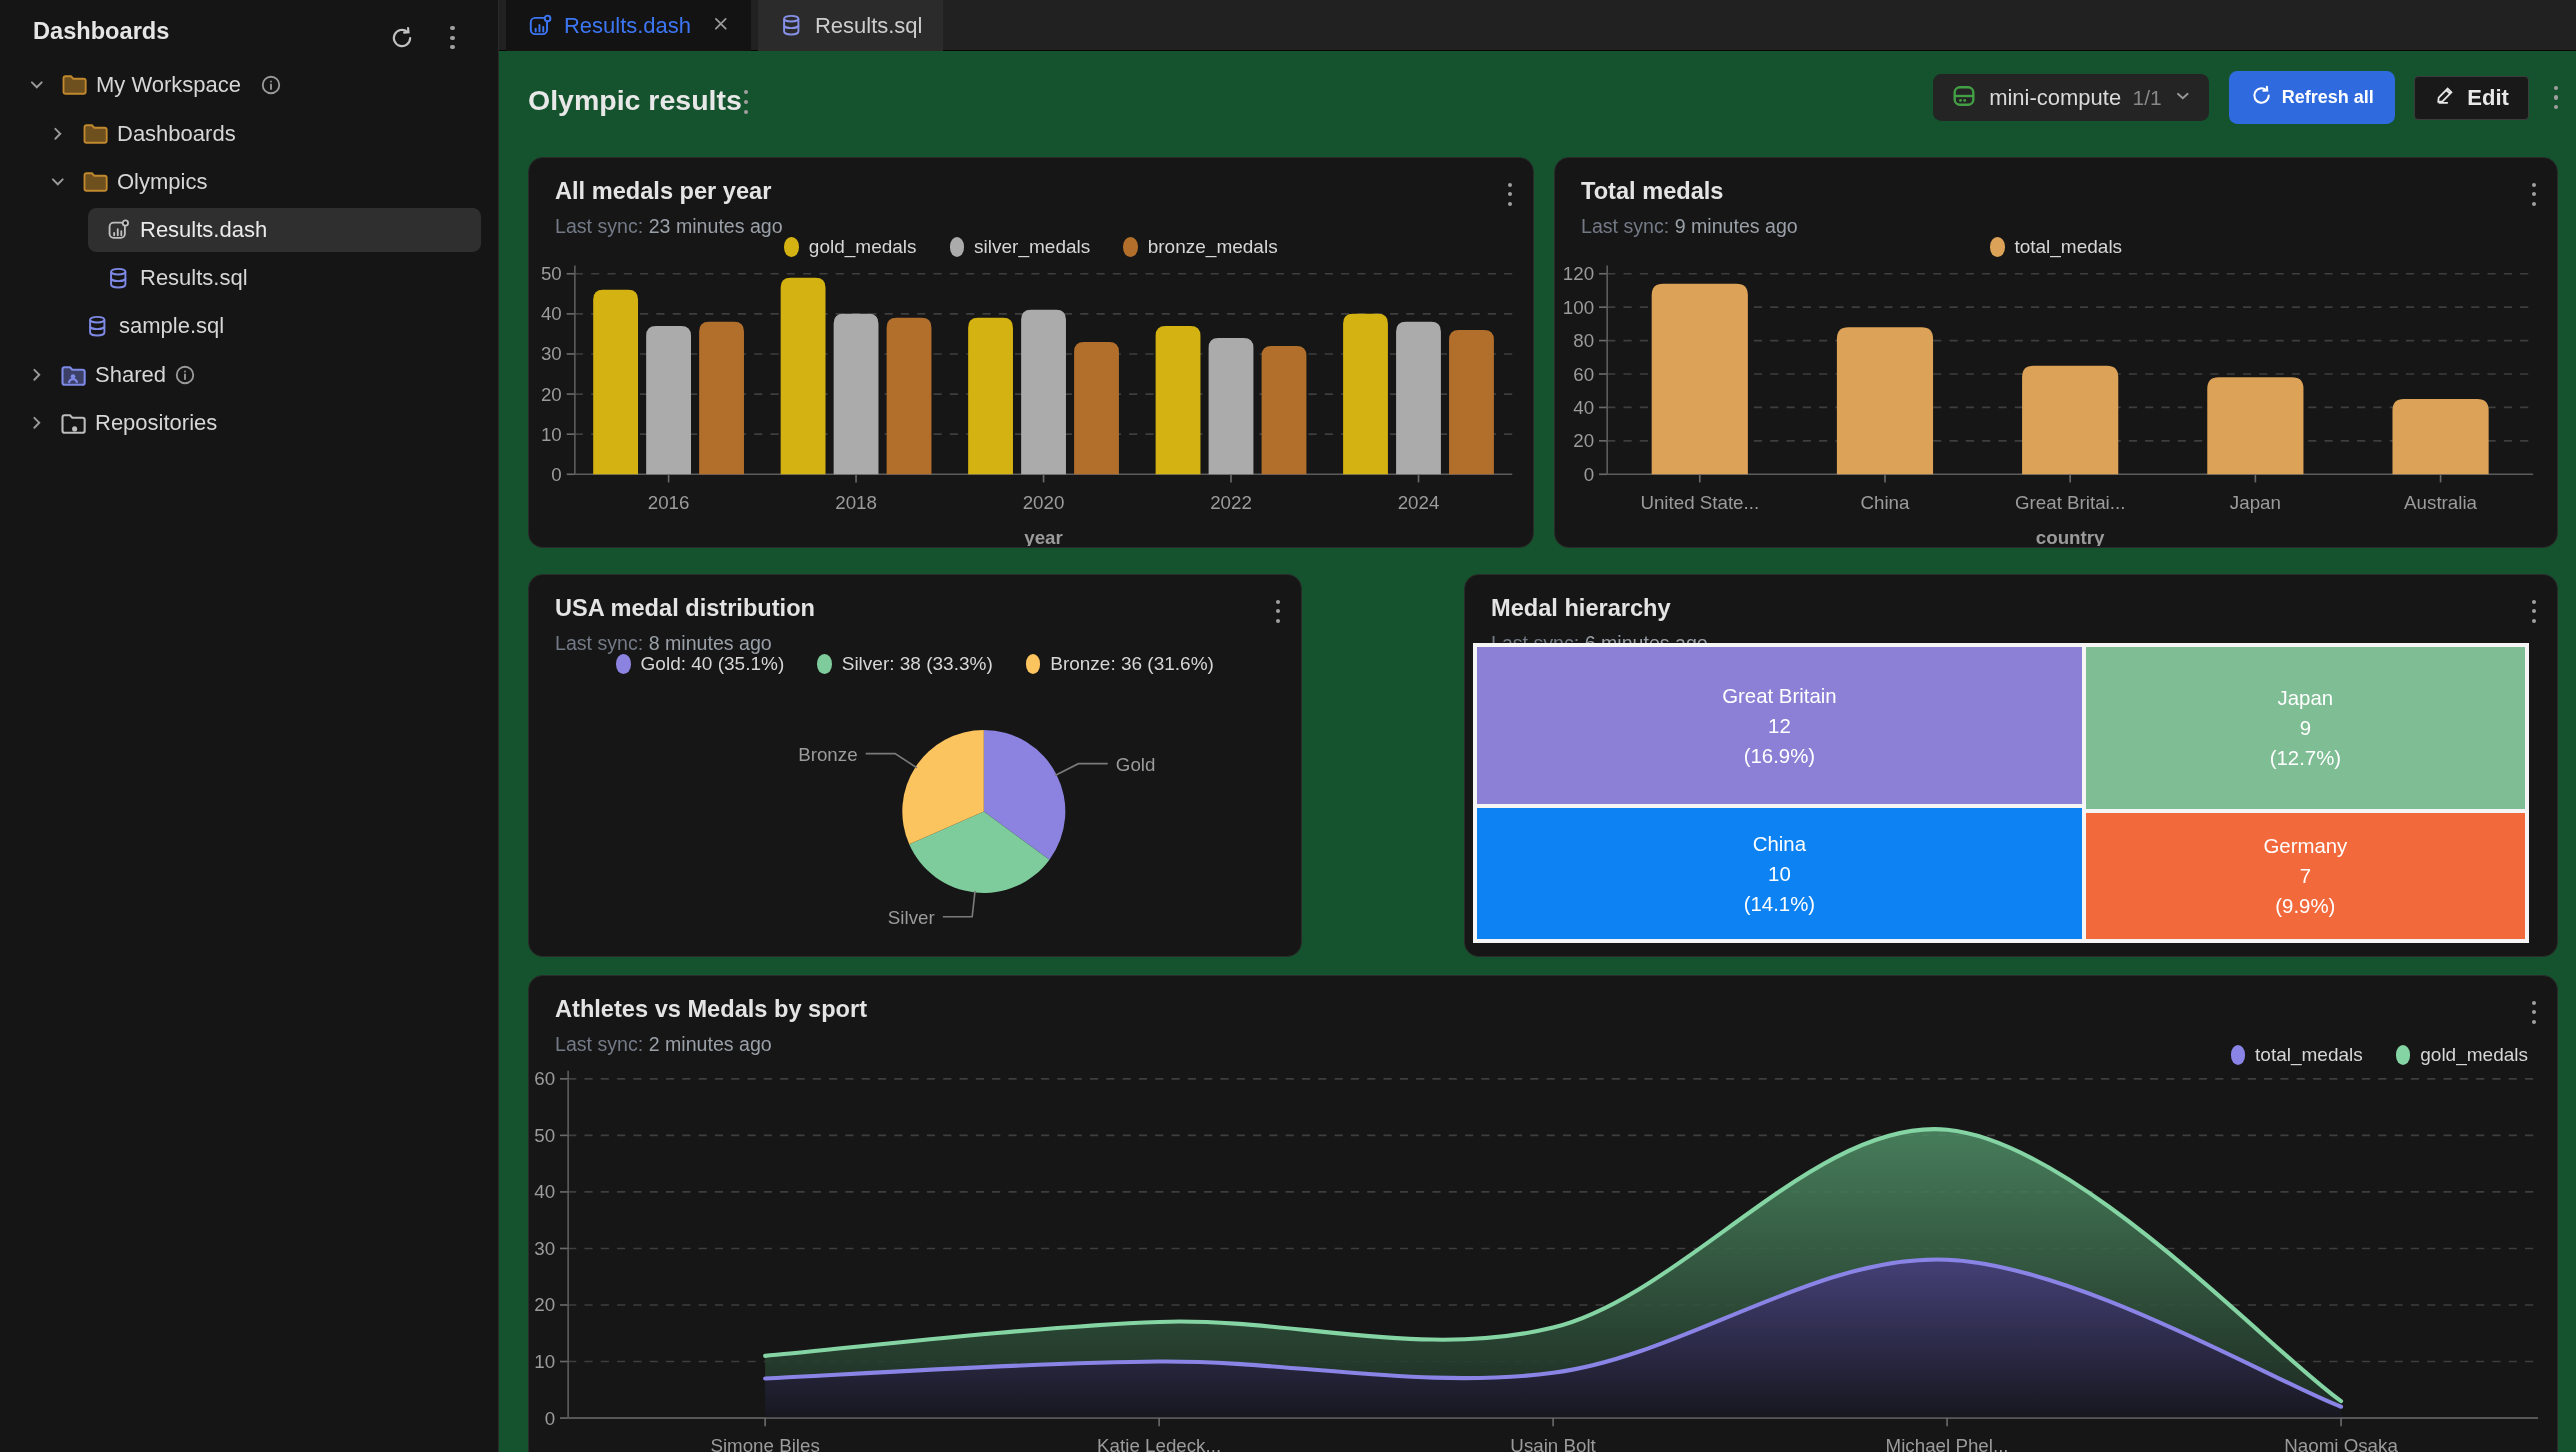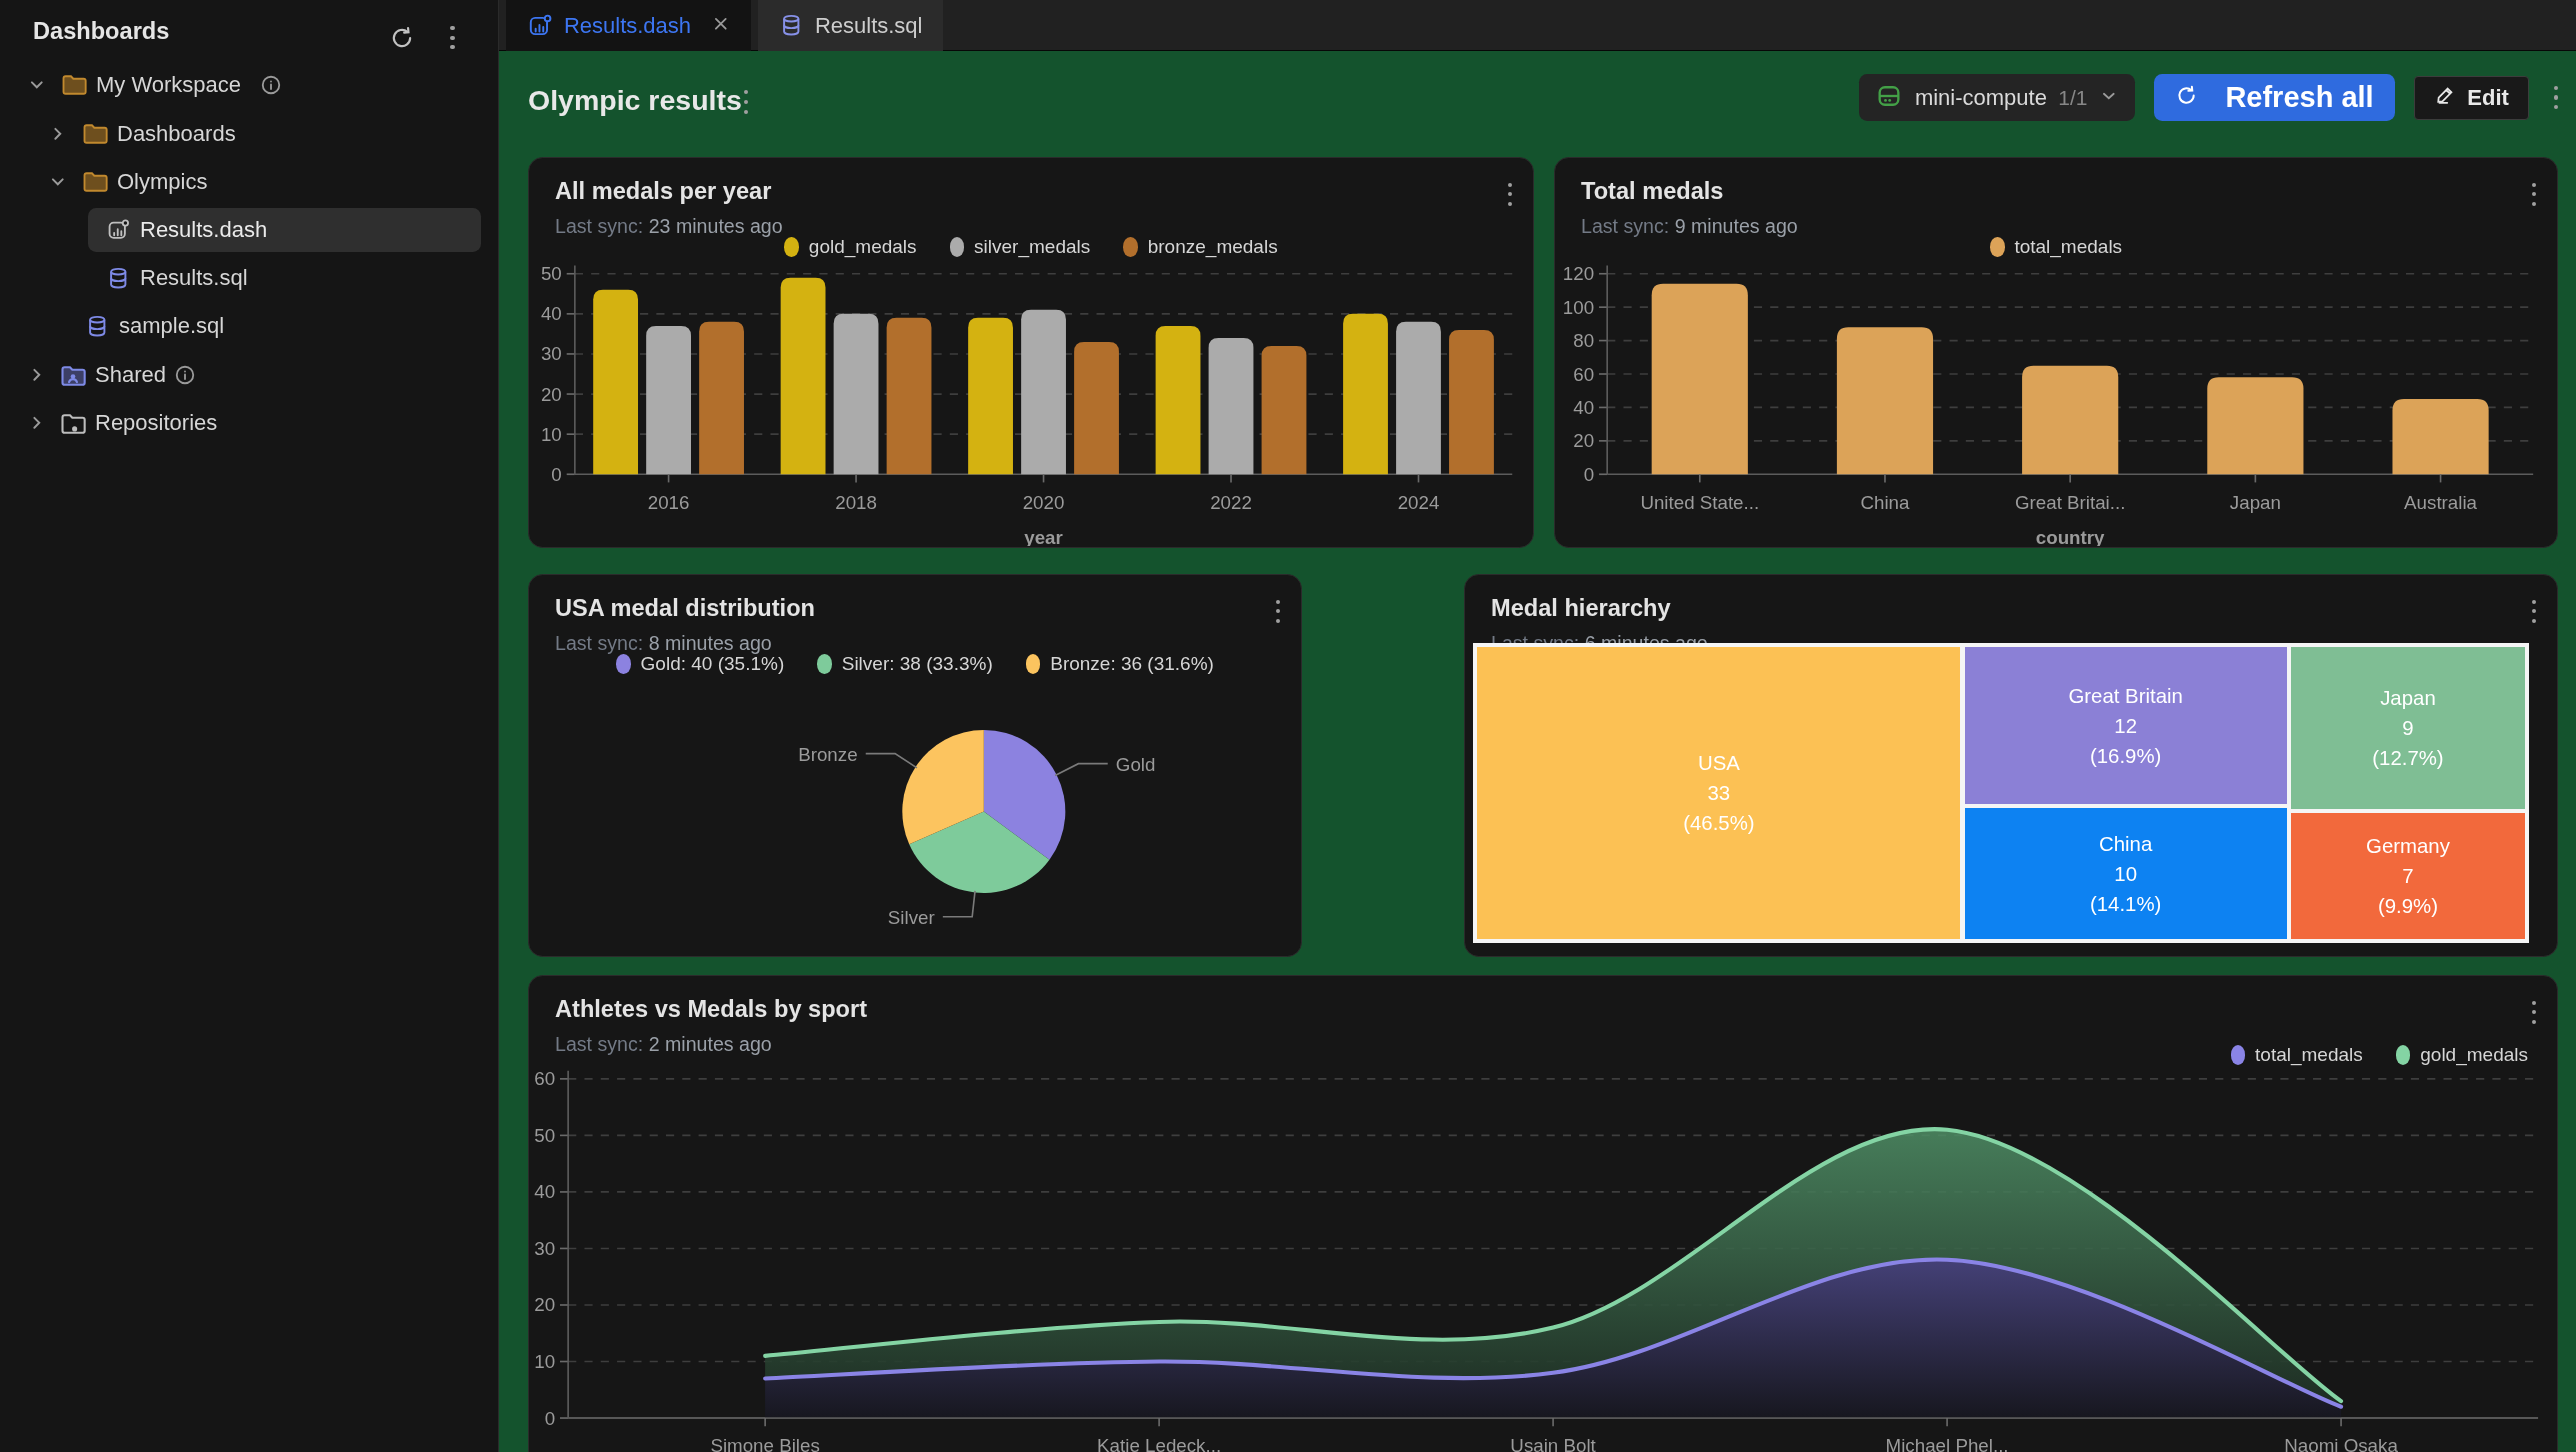--- a/index.html
+++ b/index.html
@@ -21,21 +21,21 @@
   .tab.inactive{background:#2b2b2b;color:#cdcdcd;}
   .tab .tlbl{font-size:22px;}
   
   #main{position:absolute;left:499px;top:51px;right:0;bottom:0;background:#14532d;}
   #page-title{position:absolute;left:29px;top:33px;font-size:28.5px;font-weight:700;color:#e8e8e8;}
   #title-kebab{position:absolute;left:245px;top:39px;}
   #hdr-controls{position:absolute;right:18px;top:23px;display:flex;align-items:center;gap:19.6px;height:47px;}
   .pill{display:flex;align-items:center;gap:11.4px;background:#242424;border-radius:8.2px;height:47px;padding:0 16.3px;}
   .pill .cname{font-size:22px;color:#dadada;}
   .pill .ccap{font-size:21px;color:#878787;}
-  .btn-blue{display:flex;align-items:center;gap:27px;background:#2f6bdf;border-radius:8.2px;height:47px;padding:0 21px;color:#fff;font-size:29px;font-weight:600;}
+  .btn-blue{display:flex;align-items:center;gap:9px;background:#2f6bdf;border-radius:8.2px;height:53px;padding:0 21px;color:#fff;font-size:18px;font-weight:600;}
   .btn-edit{display:flex;align-items:center;gap:11.4px;background:#191919;border:1.6px solid #3c3c3c;border-radius:4px;height:44px;padding:0 19.6px;color:#e8e8e8;font-size:22px;font-weight:600;box-sizing:border-box;}
   
   .panel{position:absolute;background:#161616;border:1.6px solid #2b2b2b;border-radius:14.7px;box-sizing:border-box;}
   .p-title{position:absolute;left:26px;top:19.6px;font-size:23.6px;font-weight:600;color:#e4e4e4;}
   .p-sync{position:absolute;left:26px;top:57px;font-size:19.6px;}
   .p-sync .sl{color:#737a86;}
   .p-sync .sv{color:#9aa0a8;}
   .p-kebab{position:absolute;right:21px;top:24.5px;}
   .legend{position:absolute;left:0;right:0;top:78px;display:flex;justify-content:center;gap:33px;align-items:center;}
   .legend.right{left:auto;right:29px;top:68px;justify-content:flex-end;}
@@ -430,25 +430,20 @@
   <div class="panel" style="left:965px;top:523px;width:1094px;height:383px;">
     <div class="p-title">Medal hierarchy</div>
     <div class="p-sync">
       <span class="sl">Last sync:</span> <span class="sv">6 minutes ago</span></div>
     <span class="p-kebab kebab">
         <i></i>
         <i></i>
         <i></i>
       </span>
     <div id="treemap">
-        <div class="tm-cell" style="background: rgb(252, 193, 84); flex-grow: 33; flex-basis: 0px;">
-          <div>USA</div>
-          <div>33</div>
-          <div>(46.5%)</div>
-        </div>
         <div class="tm-col" style="flex-grow: 22;">
           <div class="tm-cell" style="background: rgb(139, 128, 214); flex-grow: 12;">
             <div>Great Britain</div>
             <div>12</div>
             <div>(16.9%)</div>
           </div>
           <div class="tm-cell" style="background: rgb(13, 130, 242); flex-grow: 10;">
             <div>China</div>
             <div>10</div>
             <div>(14.1%)</div>

